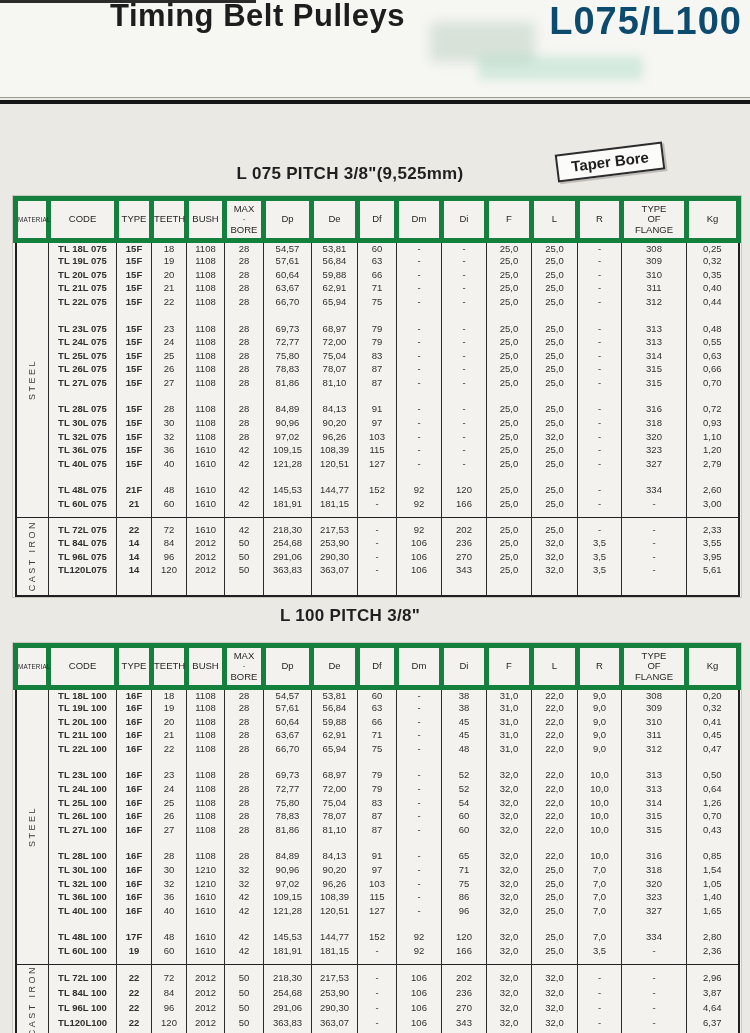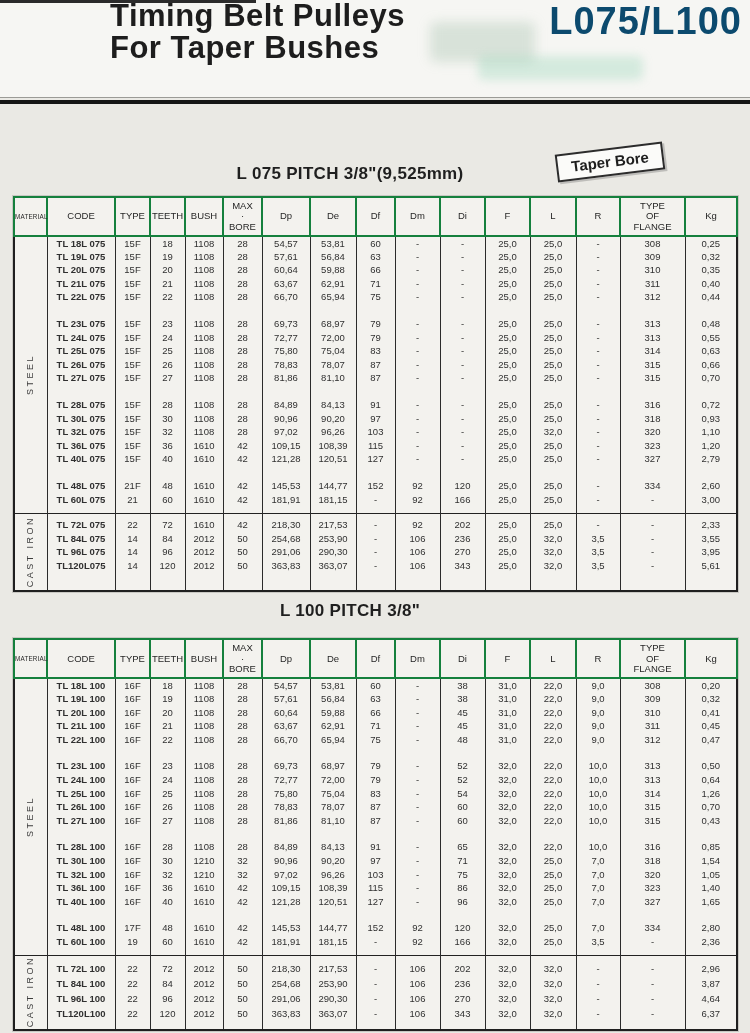--- a/index.html
+++ b/index.html
@@ -53,56 +53,55 @@
   
   table.pulley{
     margin-left:13px;width:724px;
     border-collapse:collapse;table-layout:fixed;
     background:#f3f2ee;
     border:2px solid #1f1f1f;
     box-shadow:0 0 0 1px #c9c8c3;
     empty-cells:show;
   }
   table.pulley th{
-    border:2px solid #15803d;
+    border:5px solid #15803d;
     font-weight:normal;font-size:9.5px;line-height:1.12;
     white-space:pre-line;height:37px;padding:0;color:#262626;
   }
   table.pulley th.material-h{font-size:6.3px;letter-spacing:0.2px;}
   table.pulley td{
     border-left:1px solid #2b2b2b;border-right:1px solid #2b2b2b;
     text-align:center;vertical-align:middle;
     font-size:9.5px;line-height:1;color:#303030;padding:0;
   }
   tr.data-row{height:13.6px;}
   tr.gap{height:13px;}
   tr.pad-steel{height:7px;}
   tr.pad-top{height:5px;}
   table.tbl-l075 tr.pad-cast{height:19px;}
   table.tbl-l100 tr.pad-cast{height:8px;}
   td.c0{font-weight:bold;font-size:10px;color:#161616;}
-  td.c1{font-weight:normal;font-size:10px;color:#161616;}
+  td.c1{font-weight:bold;font-size:10px;color:#161616;}
   tbody.cast tr:first-child td{border-top:1.5px solid #222;}
   td.material-cell{vertical-align:middle;}
   td.material-cell span{
     writing-mode:vertical-rl;transform:rotate(180deg);
     display:inline-block;
     font-size:9px;letter-spacing:2.5px;color:#3c3c3c;
   }
 </style>
 </head>
 <body>
 
 <div class="page-header">
   <div class="top-strip"></div>
   <div class="ghost ghost1"></div>
   <div class="ghost ghost2"></div>
   <div class="page-title">
     <div>Timing Belt Pulleys</div>
-    <div>For Taper Bushes</div>
   </div>
   <div class="model-number">L075/L100</div>
 </div>
 <div class="rule"></div>
 <div class="rule-bar"></div>
 
 <div class="section-head">
   <div class="section-title">L 075 PITCH 3/8"(9,525mm)</div>
   <div class="badge">Taper Bore</div>
 </div>

